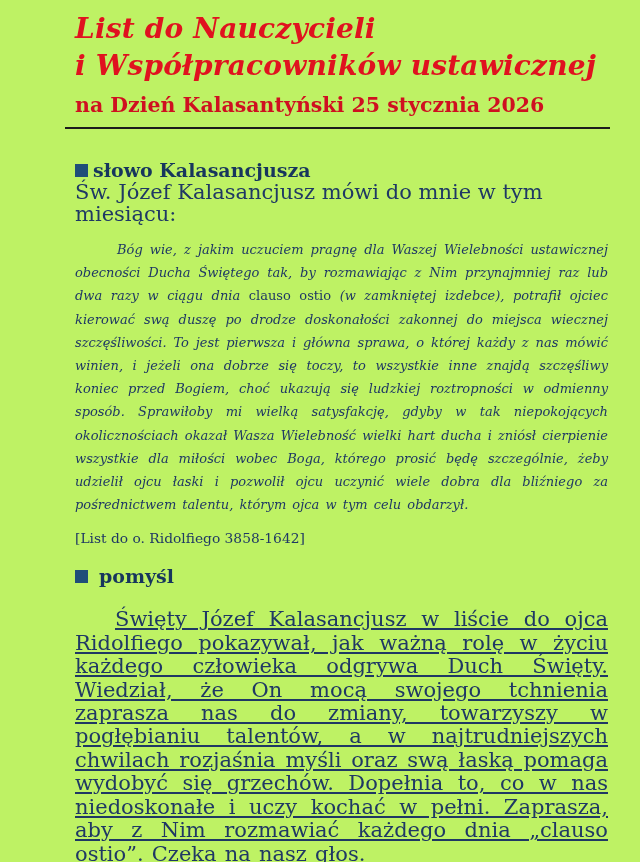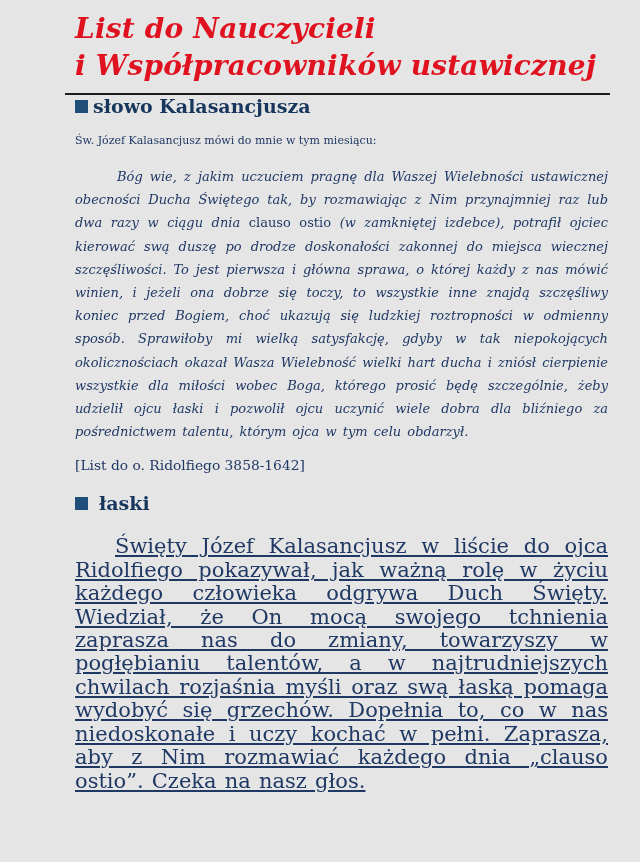--- a/index.html
+++ b/index.html
@@ -1,21 +1,21 @@
 <!DOCTYPE html>
 <html lang="pl"><head>
 <meta charset="utf-8">
 <style>
   html,body{margin:0;padding:0;background:#ffffff;}
   .page{
     position:relative;
     width:640px;height:862px;
     box-sizing:border-box;
     padding:10px 32px 0 75px;
-    background:#e5e5e5;
+    background:#bef264;
     font-family:"DejaVu Serif","Liberation Serif",serif;
     color:#1f3864;
     overflow:hidden;
   }
   
   .title{
     font-size:28px;line-height:37px;
     font-weight:bold;font-style:italic;
     color:#e0121f;
     letter-spacing:0.2px;
@@ -33,24 +33,23 @@
   
   .sec-heading{
     display:flex;align-items:center;
     font-size:19px;font-weight:bold;color:#17365d;
   }
   .sec-heading .sq{
     width:13px;height:13px;background:#1f4e79;
     display:inline-block;flex:0 0 auto;margin-right:5px;
   }
   .sec-heading.gap-wide .sq{margin-right:11px;}
-  .sec1 .sec-heading{}
+  .sec1 .sec-heading{margin-top:30px;}
   .intro{
-    margin-top:13px;
-    font-size:11px;line-height:22px;color:#1f3864;
+    font-size:21px;line-height:22px;color:#1f3864;
   }
   
   .quote{
     margin-top:13px;
     font-size:13px;line-height:23.2px;
     font-style:italic;text-align:justify;
     text-indent:42px;color:#1f3864;
     word-spacing:2px;
   }
   .quote .latin{font-style:normal;}
@@ -69,34 +68,35 @@
 </head>
 <body>
 
 <div class="page">
 
   <div>
     <div class="title">
       <div>List do Nauczycieli</div>
       <div>i Współpracowników ustawicznej</div>
     </div>
+    <div class="subtitle">na Dzień Kalasantyński 25 stycznia 2026</div>
     <hr class="rule">
   </div>
 
   <div class="sec1">
     <div class="sec-heading">
       <span class="sq"></span>
       <span>słowo Kalasancjusza</span>
     </div>
     <div class="intro">Św. Józef Kalasancjusz mówi do mnie w tym miesiącu:</div>
     <p class="quote"><span>Bóg wie, z jakim uczuciem pragnę dla Waszej Wielebności ustawicznej obecności Ducha Świętego tak, by rozmawiając z Nim przynajmniej raz lub dwa razy w ciągu dnia</span> <span class="latin">clauso ostio</span> <span>(w zamkniętej izdebce), potrafił ojciec kierować swą duszę po drodze doskonałości zakonnej do miejsca wiecznej szczęśliwości. To jest pierwsza i główna sprawa, o której każdy z nas mówić winien, i jeżeli ona dobrze się toczy, to wszystkie inne znajdą szczęśliwy koniec przed Bogiem, choć ukazują się ludzkiej roztropności w odmienny sposób. Sprawiłoby mi wielką satysfakcję, gdyby w tak niepokojących okolicznościach okazał Wasza Wielebność wielki hart ducha i zniósł cierpienie wszystkie dla miłości wobec Boga, którego prosić będę szczególnie, żeby udzielił ojcu łaski i pozwolił ojcu uczynić wiele dobra dla bliźniego za pośrednictwem talentu, którym ojca w tym celu obdarzył.</span></p>
     <div class="attribution">[List do o. Ridolfiego 3858-1642]</div>
   </div>
 
   <div class="sec2">
     <div class="sec-heading gap-wide">
       <span class="sq"></span>
-      <span>łaski</span>
+      <span>pomyśl</span>
     </div>
     <p class="body-par">Święty Józef Kalasancjusz w liście do ojca Ridolfiego pokazywał, jak ważną rolę w życiu każdego człowieka odgrywa Duch Święty. Wiedział, że On mocą swojego tchnienia zaprasza nas do zmiany, towarzyszy w pogłębianiu talentów, a w najtrudniejszych chwilach rozjaśnia myśli oraz swą łaską pomaga wydobyć się grzechów. Dopełnia to, co w nas niedoskonałe i uczy kochać w pełni. Zaprasza, aby z Nim rozmawiać każdego dnia „clauso ostio”. Czeka na nasz głos.</p>
   </div>
 
 </div>
 
 </body></html>

